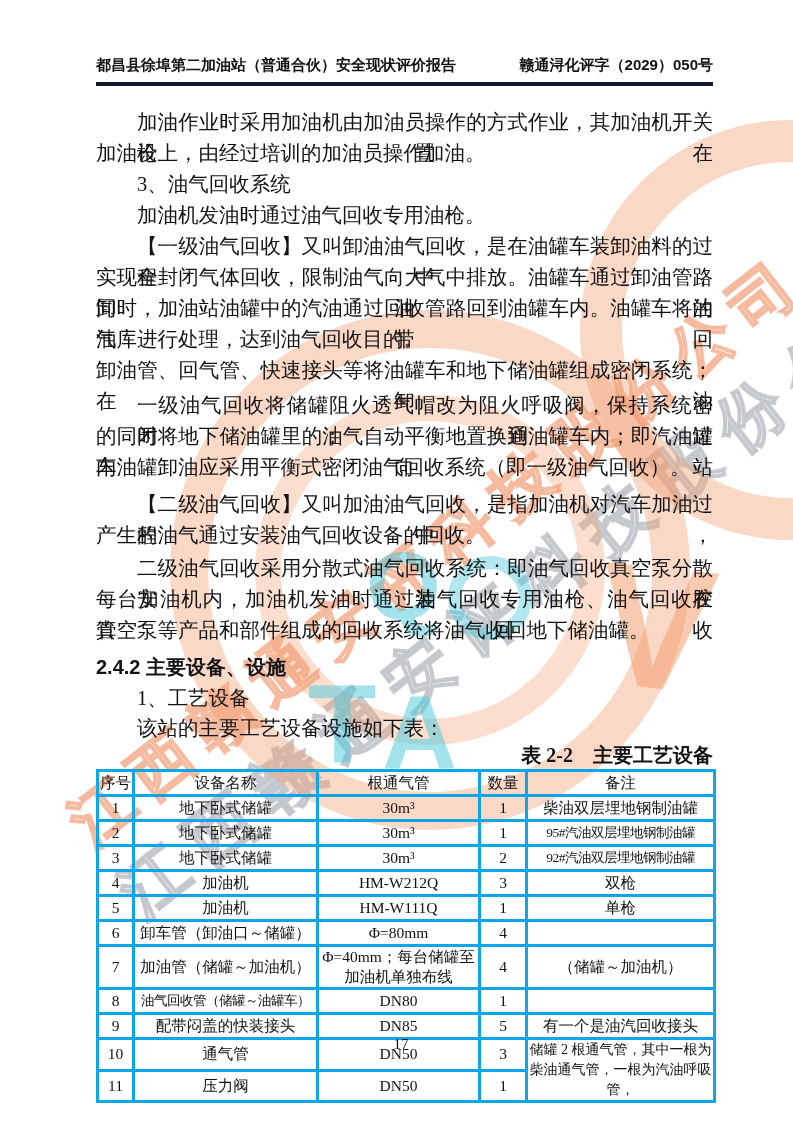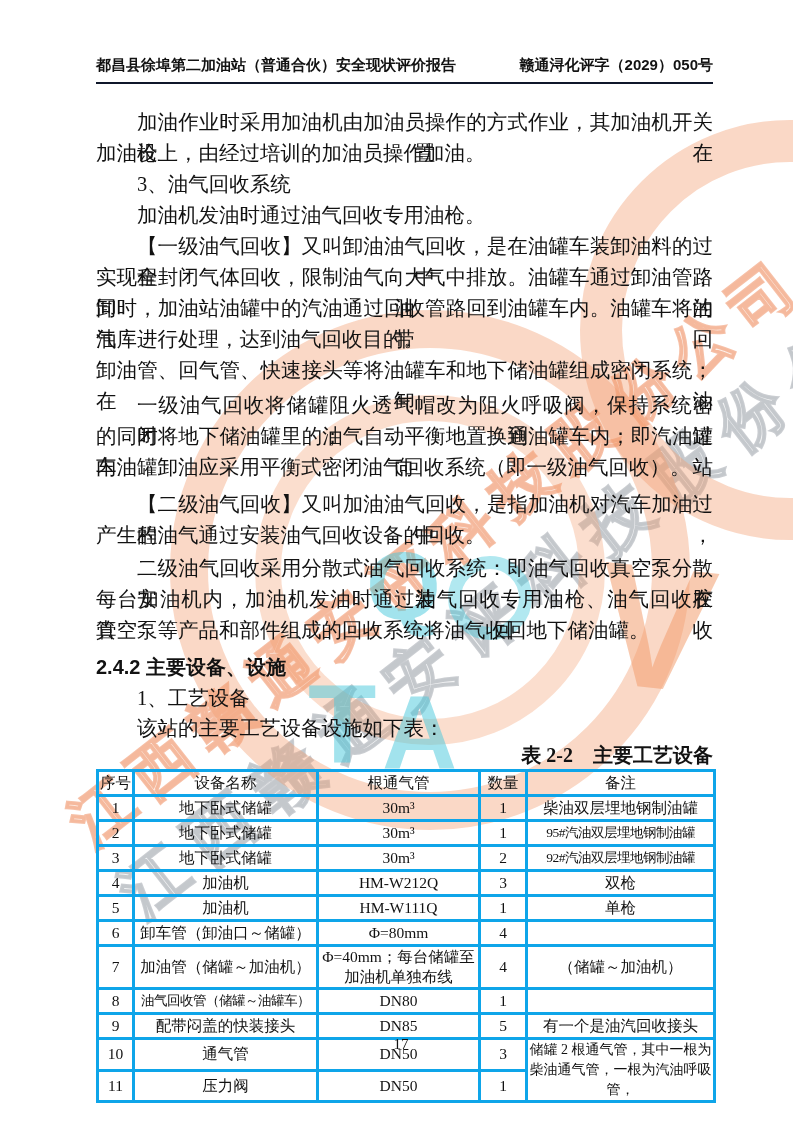--- a/index.html
+++ b/index.html
@@ -19,21 +19,21 @@
   .wm-a{left:382px;top:680px;font-size:104px;color:rgba(70,200,220,0.50);}
   .wm-diag{position:absolute;white-space:nowrap;font-family:"Liberation Sans",sans-serif;
            font-weight:bold;transform-origin:0 50%;line-height:1;}
   .wm-txt1{left:78px;top:800px;font-size:62px;letter-spacing:14px;transform:rotate(-38deg);
            color:rgba(238,140,95,0.14);-webkit-text-stroke:2px rgba(238,140,95,0.55);}
   .wm-txt2{left:128px;top:868px;font-size:66px;letter-spacing:18px;transform:rotate(-38deg);
            color:rgba(140,146,156,0.10);-webkit-text-stroke:2px rgba(140,146,156,0.45);}
   
   .hdr{position:absolute;left:96px;right:80px;top:56px;z-index:1;display:flex;
        justify-content:space-between;align-items:flex-end;font-family:"Liberation Sans",sans-serif;
-       font-weight:bold;font-size:15px;padding-bottom:7px;border-bottom:2px solid #0f172a;}
+       font-weight:bold;font-size:15px;padding-bottom:7px;border-bottom:4px solid #0f172a;}
   
   .content{position:absolute;left:96px;top:107px;width:617px;z-index:1;}
   .ln{height:31px;line-height:31px;font-size:20.5px;white-space:nowrap;}
   .ind{padding-left:41px;}
   .fill{white-space:normal;text-align:justify;text-align-last:justify;text-justify:inter-character;}
   .gap4{margin-top:4px;} .gap6{margin-top:6px;} .gap2{margin-top:2px;}
   .h242{margin-top:6px;height:31px;line-height:31px;font-family:"Liberation Sans",sans-serif;
         font-weight:bold;font-size:20px;}
   .sub2{height:28px;line-height:28px;}
   .tcap{height:26px;line-height:26px;text-align:right;font-weight:bold;font-size:20px;}

